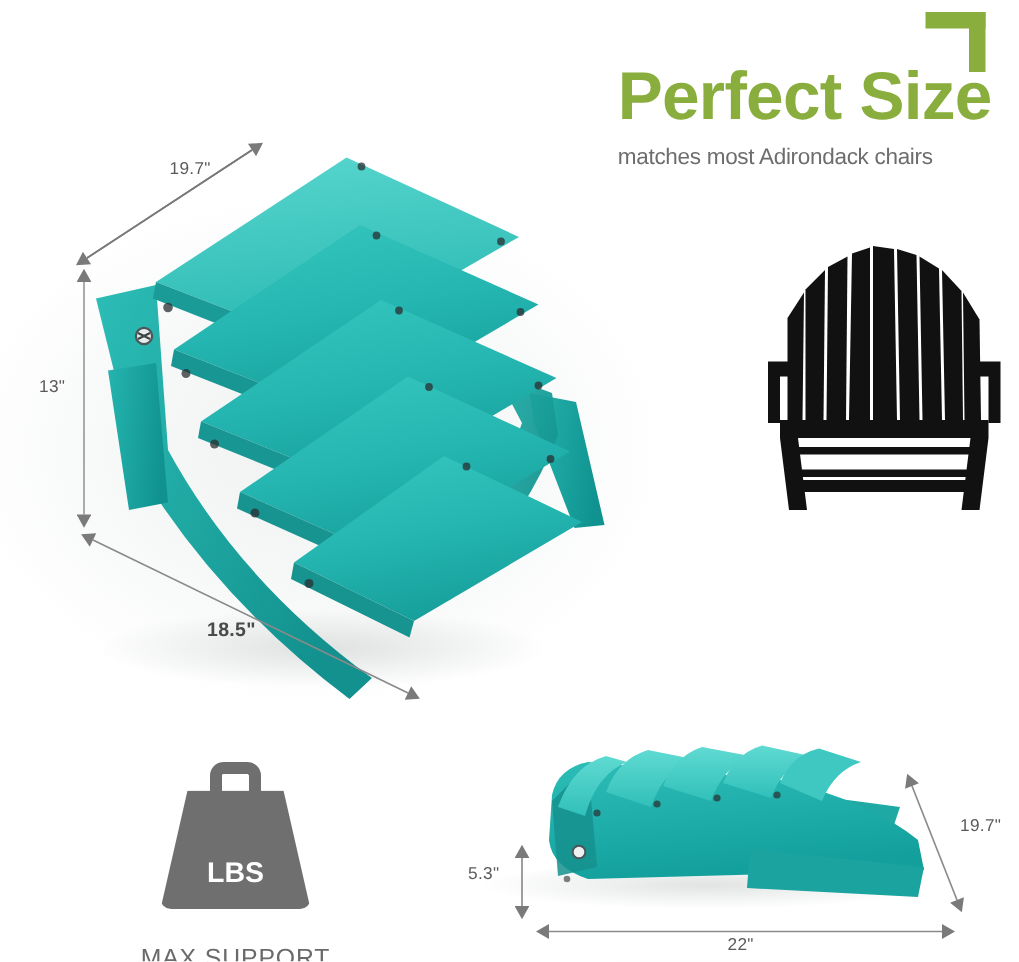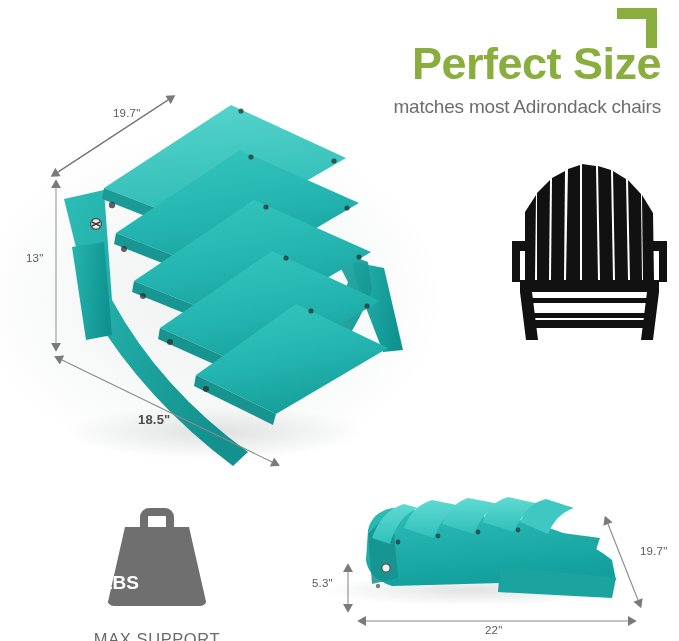--- a/index.html
+++ b/index.html
@@ -23,27 +23,27 @@
     position: absolute; top: 8px; right: 22px;
     width: 40px; height: 40px;
   }
   .corner-bracket i {
     position: absolute; background: #8aae3e; display: block;
   }
   .corner-bracket i.h { top: 0; left: 0; width: 40px; height: 11px; }
   .corner-bracket i.v { top: 0; right: 0; width: 11px; height: 40px; }
 
   
-  .title-block { position: absolute; top: 40px; right: 18px; text-align: right; }
+  .title-block { position: absolute; top: 40px; right: 18px; text-align: left; }
   .title {
     font-size: 45px; font-weight: bold; color: #8aae3e;
     letter-spacing: -0.5px; line-height: 1.05; white-space: nowrap;
   }
   .subtitle {
-    margin-top: 9px; font-size: 19px; color: #6d6d6d;
+    margin-top: 9px; font-size: 15px; color: #6d6d6d;
     letter-spacing: -0.2px; white-space: nowrap;
   }
 
   
   .dim {
     position: absolute; font-size: 11.5px; color: #5a5a5a;
     letter-spacing: 0.2px; white-space: nowrap;
   }
   .dim.big { font-size: 13px; font-weight: bold; color: #4a4a4a; }
 
@@ -63,21 +63,21 @@
     background: #6f6f6f;
     clip-path: polygon(18% 0%, 82% 0%, 100% 100%, 0% 100%);
     border-radius: 7px;
   }
   .wt-num {
     position: absolute; left: 0; top: 26px; width: 112px; text-align: center;
     font-size: 35px; font-weight: bold; color: #ffffff; letter-spacing: -1px;
     line-height: 1;
   }
   .wt-lbs {
-    position: absolute; left: 0; top: 65px; width: 112px; text-align: left;
+    position: absolute; left: 0; top: 65px; width: 112px; text-align: center;
     font-size: 19px; font-weight: bold; color: #ffffff; letter-spacing: 0px;
     line-height: 1;
   }
   .max-support {
     margin-top: 24px; text-align: center; font-size: 16.5px;
     color: #6a6a6a; letter-spacing: 0.6px;
   }
 </style>
 </head>
 <body>

